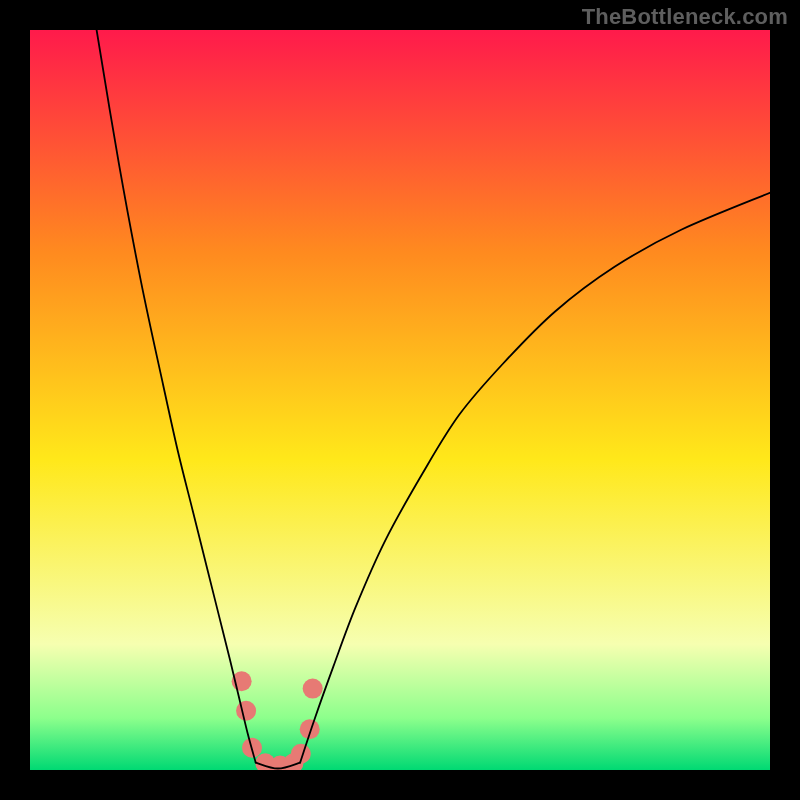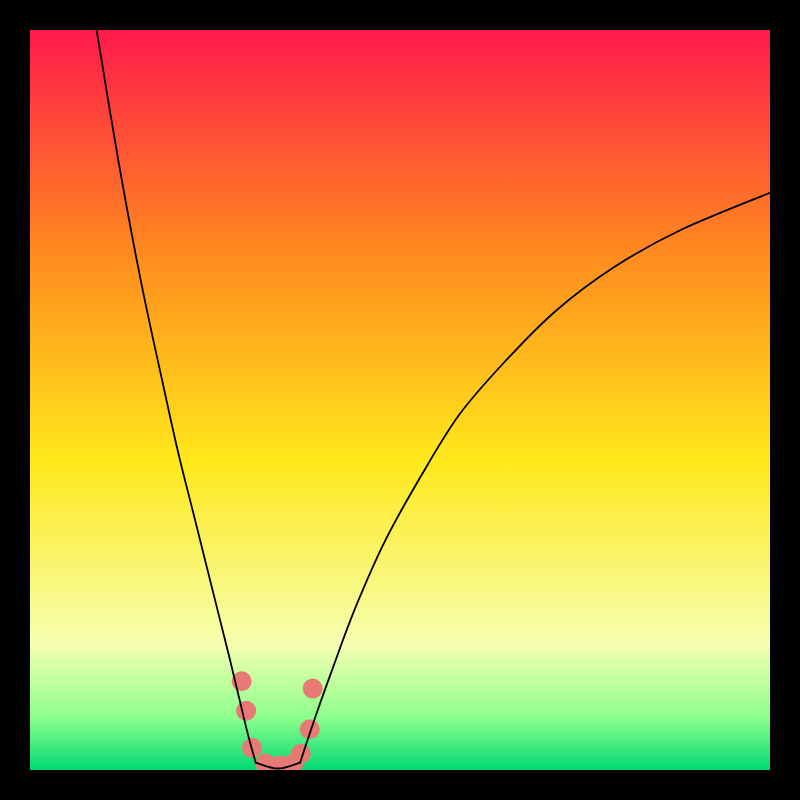--- a/index.html
+++ b/index.html
@@ -35,20 +35,21 @@
     color: #5e5e5e;
     font-family: Arial, Helvetica, sans-serif;
     letter-spacing: 0.2px;
   }
   svg { display: block; }
 </style>
 </head>
 <body>
 
 <div class="frame">
+  <div class="watermark">TheBottleneck.com</div>
   <div class="plot-area">
     <svg id="chart-svg" width="740" height="740" viewBox="0 0 740 740" preserveAspectRatio="none">
       <defs>
         <linearGradient id="bg-grad" x1="0" y1="0" x2="0" y2="1">
           <stop id="g0" offset="0%" stop-color="#ff1a4b"></stop>
           <stop id="g1" offset="30%" stop-color="#ff8a1f"></stop>
           <stop id="g2" offset="58%" stop-color="#ffe81a"></stop>
           <stop id="g3" offset="83%" stop-color="#f6ffb0"></stop>
           <stop id="g4" offset="93%" stop-color="#8cff8c"></stop>
           <stop id="g5" offset="100%" stop-color="#00d973"></stop>

